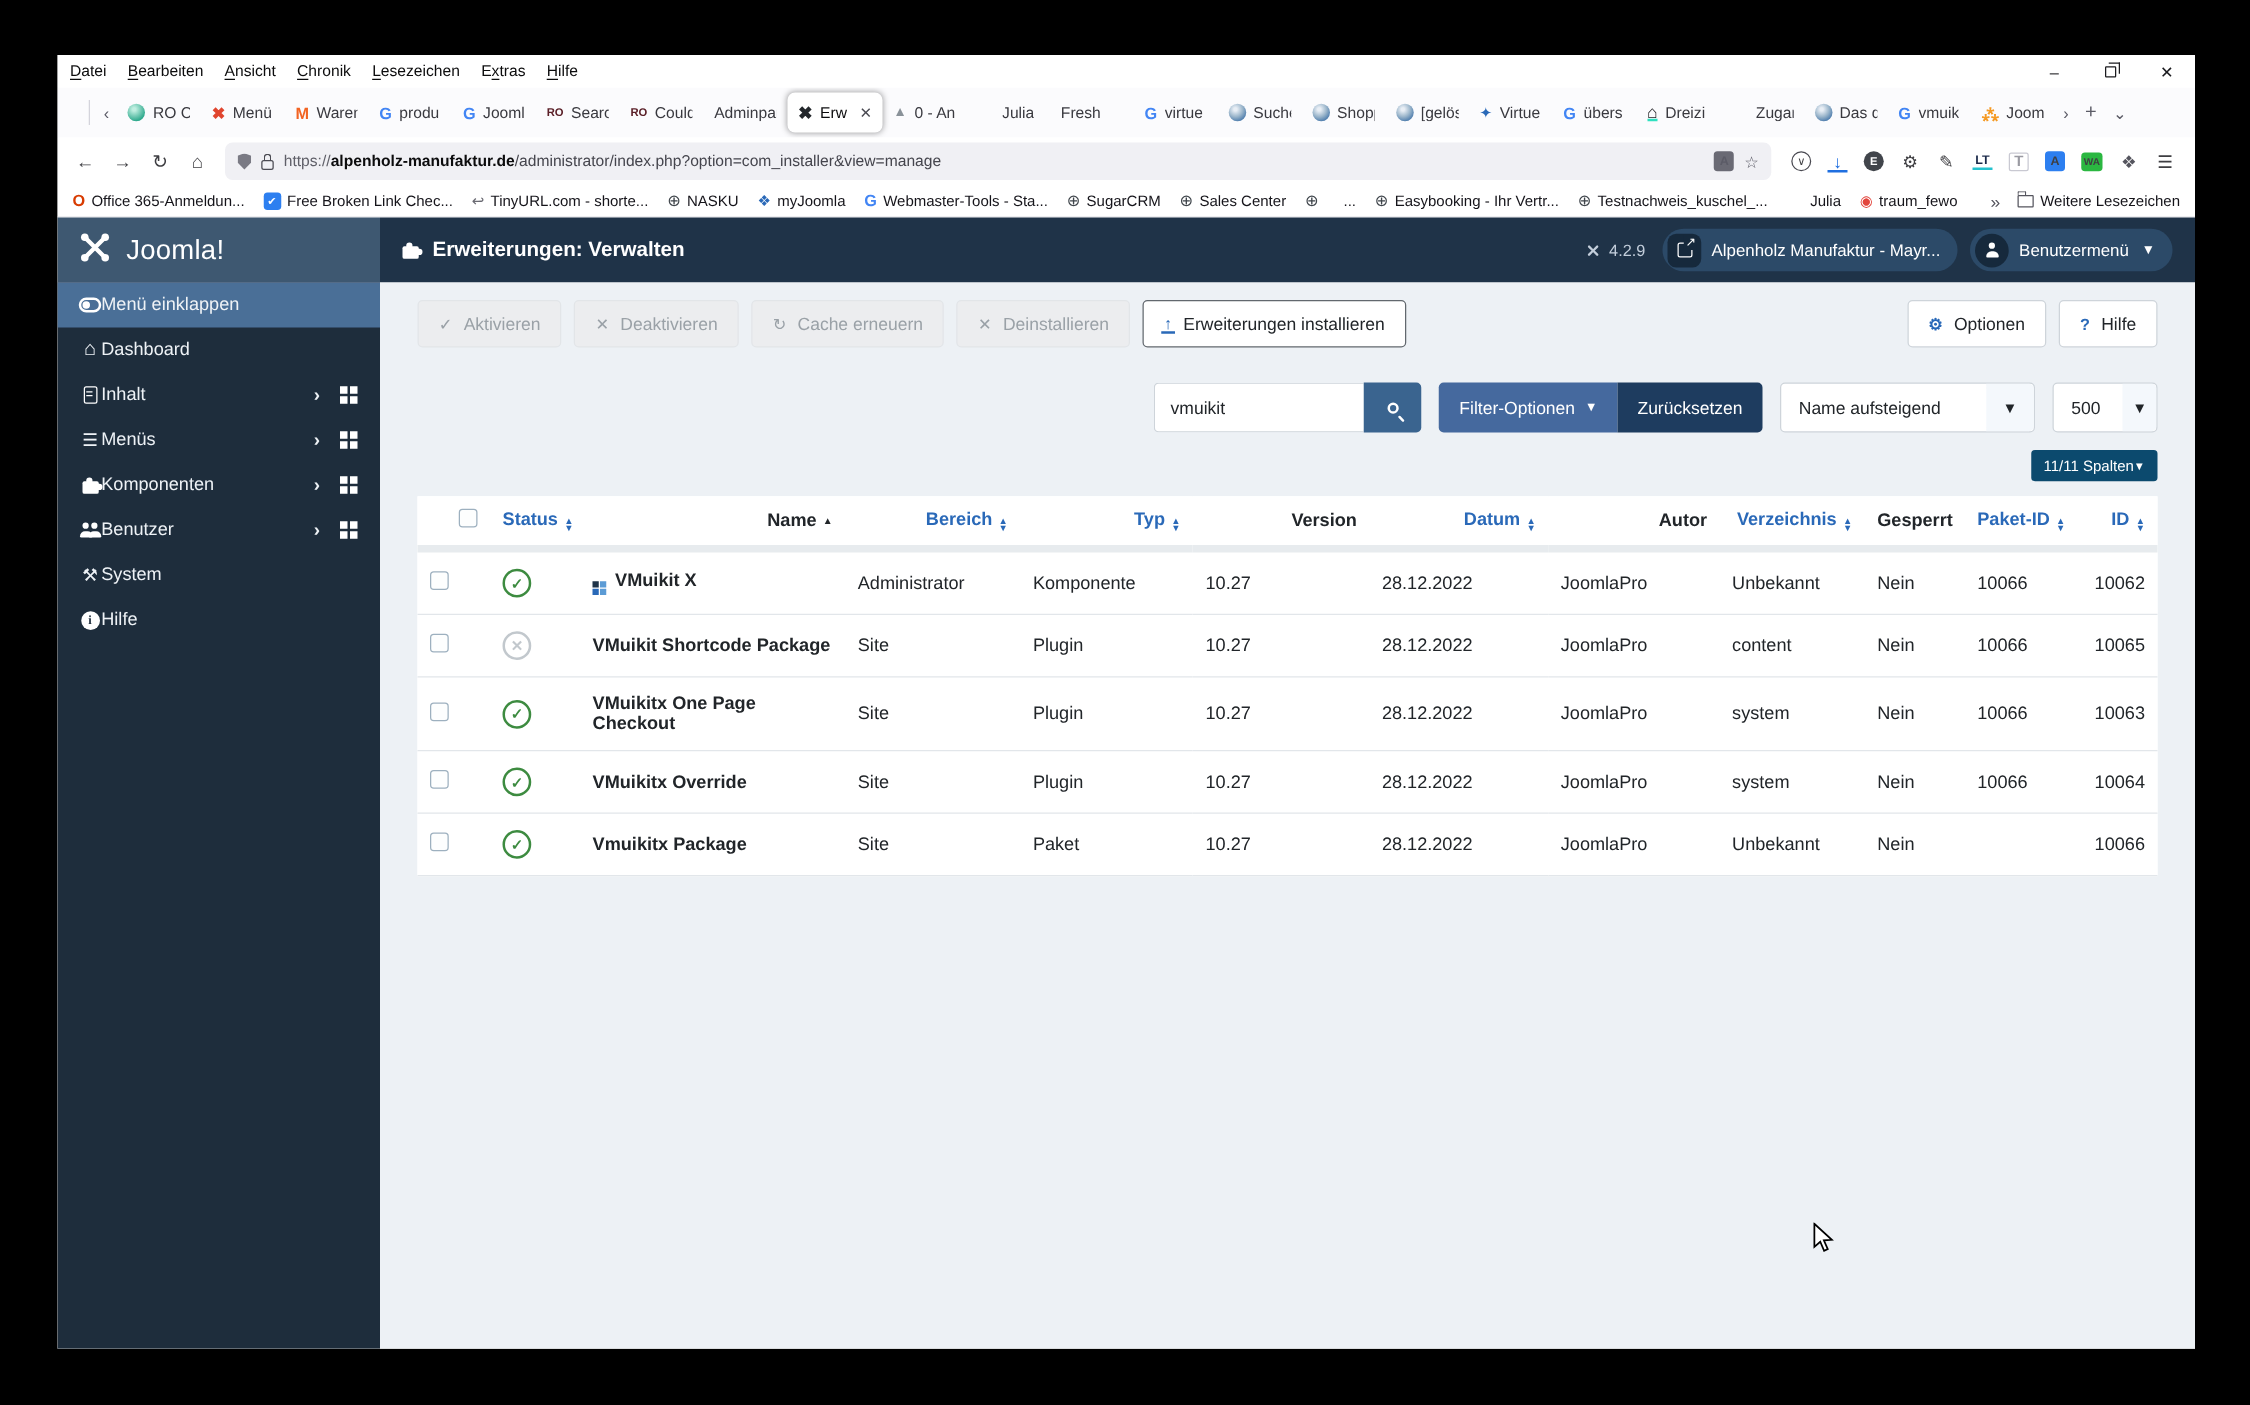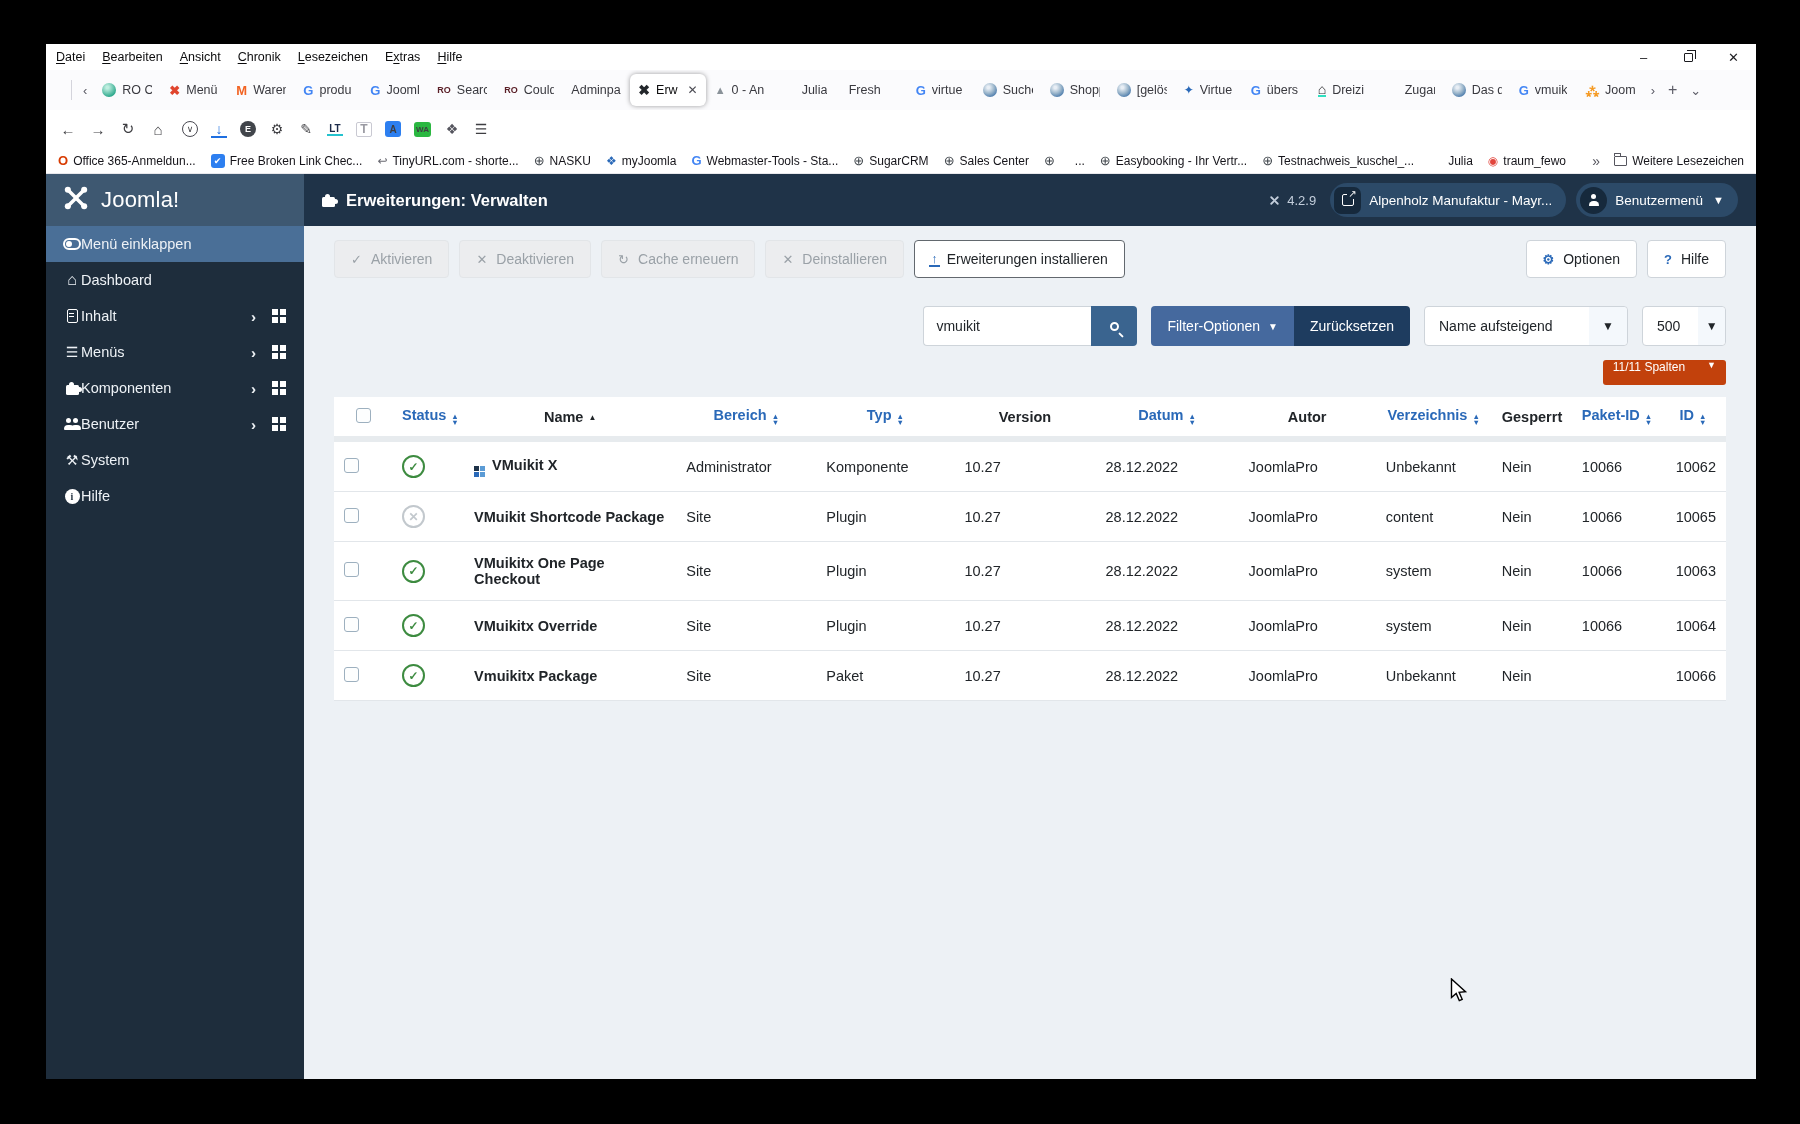--- a/index.html
+++ b/index.html
@@ -146,26 +146,26 @@
   .fgroup{display:flex}
   .btn-filter{height:40px;background:#45699e;color:#fff;border:none;border-radius:4px 0 0 4px;padding:0 16px;
     font-size:14px;display:flex;align-items:center;gap:8px;font-family:inherit}
   .btn-reset{height:40px;background:#1e3c5f;color:#fff;border:none;border-radius:0 4px 4px 0;padding:0 16px;
     font-size:14px;display:flex;align-items:center;font-family:inherit}
   .select{height:40px;background:#fff;border:1px solid #ced4da;border-radius:4px;display:flex;align-items:center;
     padding-left:14px;font-size:14px;color:#212529}
   .select .chevbox{width:38px;align-self:stretch;display:flex;align-items:center;justify-content:center;
     background:#f4f8fc;border-radius:0 4px 4px 0;margin-left:18px;font-size:12px}
   .colsrow{margin-top:14px;display:flex;justify-content:flex-end}
-  .btn-cols{height:25px;background:#c2410c;color:#fff;border:none;border-radius:3px;font-size:12px;
-    padding:0 10px;display:flex;gap:22px;font-family:inherit}
+  .btn-cols{height:25px;background:#0c4a6e;color:#fff;border:none;border-radius:3px;font-size:12px;
+    padding:0 10px;display:flex;align-items:center;gap:0;font-family:inherit}
 
   table.ext{margin-top:12px;width:100%;border-collapse:collapse;background:#fff;table-layout:fixed;
     font-size:14.5px;color:#212529}
-  table.ext th{height:42px;text-align:center;font-weight:700;background:#fff;padding:0 10px;
+  table.ext th{height:42px;text-align:right;font-weight:700;background:#fff;padding:0 10px;
     border-bottom:6px solid #e7ebee;white-space:nowrap}
   th.sortable{color:#2a69b8}
   table.ext td{border-bottom:1px solid #e2e6ea;padding:13px 10px;vertical-align:middle;background:#fff}
   td.c-name{font-weight:700}
   td.c-id,th.h-id{text-align:right;padding-right:14px}
   .sorts{display:inline-flex;flex-direction:column;font-size:7.5px;line-height:6px;margin-left:5px;vertical-align:1px;color:#2a69b8}
   .sorted-asc{font-size:8px;margin-left:5px;color:#212529;vertical-align:2px}
   .cb{width:15px;height:15px;border:1.5px solid #9db0bf;border-radius:3px;background:#fdfefe;display:inline-block}
   .stc{width:23px;height:23px;border-radius:50%;border:2px solid;display:inline-flex;align-items:center;justify-content:center;font-size:12px;font-weight:700}
   .stc.ok{border-color:#3d8b40;color:#3d8b40}
@@ -297,20 +297,29 @@
       <span class="tstrip-ctl">›</span>
    <span class="tstrip-ctl" style="font-size:16px">+</span>
    <span class="tstrip-ctl">⌄</span>
     </div>
 
   <div class="navbar">
     <span class="nbtn">←</span>
     <span class="nbtn">→</span>
     <span class="nbtn">↻</span>
     <span class="nbtn">⌂</span>
+    <div class="urlwrap">
+      <div class="urlfield">
+        <span class="uficn sh"></span>
+        <span class="uficn lk"></span>
+        <span class="urltxt"><span class="scheme">https://</span><span class="domain">alpenholz-manufaktur.de</span><span class="path">/administrator/index.php?option=com_installer&amp;view=manage</span></span>
+        <span class="uficn chip chip-a" style="background:#6a6a74">A</span>
+        <span class="uficn">☆</span>
+      </div>
+    </div>
     <div class="xicons" id="xicons">
         <span class="xi xi-ring">∨</span>
         <span class="xi xi-dl">↓</span>
         <span class="xi chipc">E</span>
         <span class="xi">⚙</span>
         <span class="xi">✎</span>
         <span class="xi xi-lt">LT</span>
         <span class="xi xi-t">T</span>
         <span class="xi chip chip-a">A</span>
         <span class="xi chip chip-wa">WA</span>

